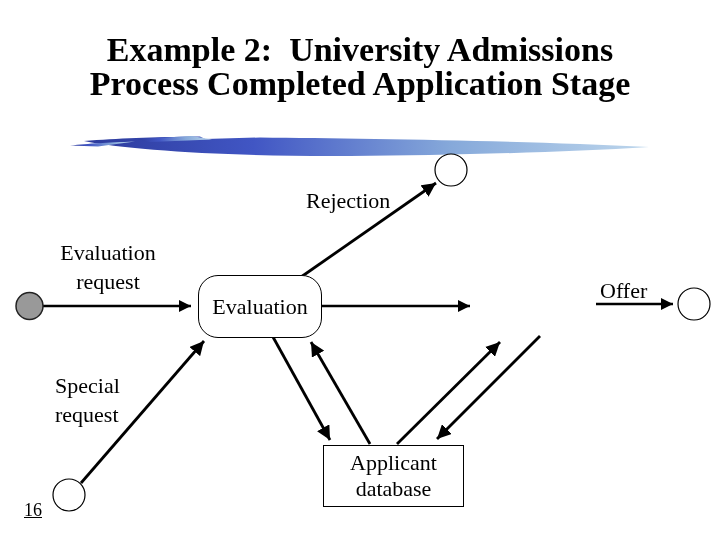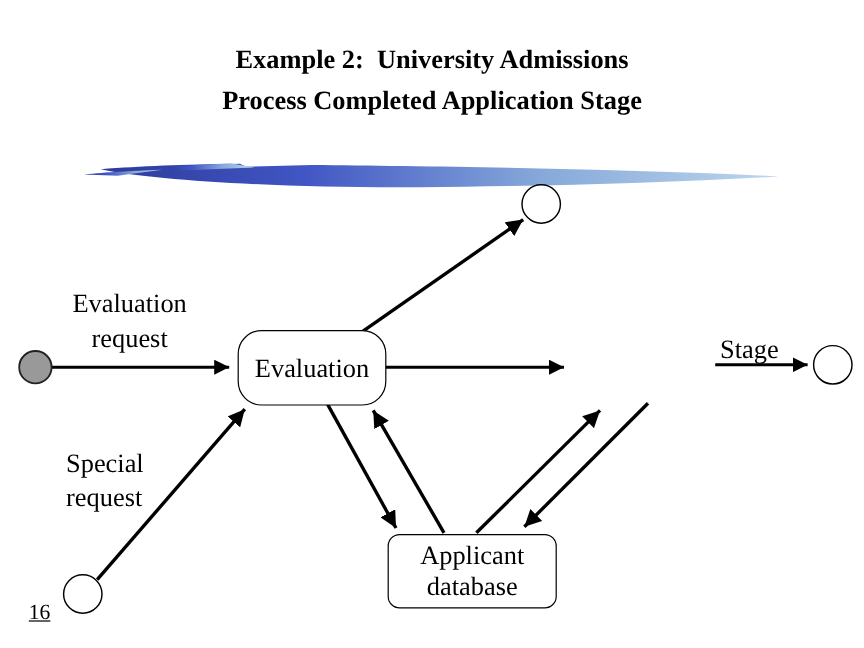--- a/index.html
+++ b/index.html
@@ -2,31 +2,31 @@
 <html style="--line-color: #000000; --start-node-fill: #999999; --swoosh-dark: #2c3a9b; --swoosh-mid: #4156c4; --swoosh-light: #86a9da; --swoosh-pale: #bdd6ec;"><head>
 <meta charset="utf-8">
 <style>
   html,body{margin:0;padding:0;background:#fff;}
   .slide{
     position:relative;width:720px;height:540px;background:#ffffff;
     font-family:"Liberation Serif","DejaVu Serif",serif;color:#000;overflow:hidden;
   }
   .title{
     position:absolute;top:33px;left:0;width:720px;text-align:center;
-    font-weight:bold;font-size:22px;line-height:34px;letter-spacing:0px;
+    font-weight:bold;font-size:34px;line-height:34px;letter-spacing:0px;
   }
   .title div{white-space:pre-wrap;}
   .diagram-svg{position:absolute;left:0;top:0;width:720px;height:540px;z-index:1;}
   .node{
     position:absolute;z-index:2;background:#fff;border:1.4px solid #000;
     display:flex;align-items:center;justify-content:center;text-align:center;
     font-size:22px;line-height:26px;white-space:pre-line;
   }
   .node.rounded{border-radius:20px;}
-  .node.rect{border-radius:10px;}
+  .node.rect{border-radius:0;}
   #node-evaluation{left:198px;top:275px;width:122px;height:61px;}
   #node-financial-aid{left:475px;top:275px;width:120px;height:60px;}
   #node-applicant-db{left:323px;top:445px;width:139px;height:60px;}
   .lbl{position:absolute;z-index:2;font-size:22px;line-height:29px;white-space:pre-line;}
   #lbl-rejection{left:306px;top:186px;}
   #lbl-evaluation-request{left:40px;top:238px;width:136px;text-align:center;}
   #lbl-acceptance{left:337px;top:270px;}
   #lbl-offer{left:600px;top:276px;}
   #lbl-special-request{left:55px;top:371px;}
   .page-number{position:absolute;left:24px;top:500px;font-size:18px;z-index:2;text-decoration:underline;}
@@ -79,21 +79,22 @@
     <circle cx="29.5" cy="306" r="13.5" style="fill:var(--start-node-fill,#999999)" stroke="#222" stroke-width="1.5"></circle>
     <circle cx="451" cy="170" r="16" fill="#fff" stroke="#000" stroke-width="1.2"></circle>
     <circle cx="694" cy="304" r="16" fill="#fff" stroke="#000" stroke-width="1.2"></circle>
     <circle cx="69" cy="495" r="16" fill="#fff" stroke="#000" stroke-width="1.2"></circle>
   </svg>
 
   <div class="node rounded" id="node-evaluation">Evaluation</div>
   <div class="node rect" id="node-applicant-db">Applicant
 database</div>
 
+  <div class="lbl" id="lbl-rejection">Rejection</div>
   <div class="lbl" id="lbl-evaluation-request">Evaluation
 request</div>
-  <div class="lbl" id="lbl-offer">Stage</div>
+  <div class="lbl" id="lbl-offer">Offer</div>
   <div class="lbl" id="lbl-special-request">Special
 request</div>
 
   <div class="page-number">16</div>
 
 </div>
 
 </body></html>

